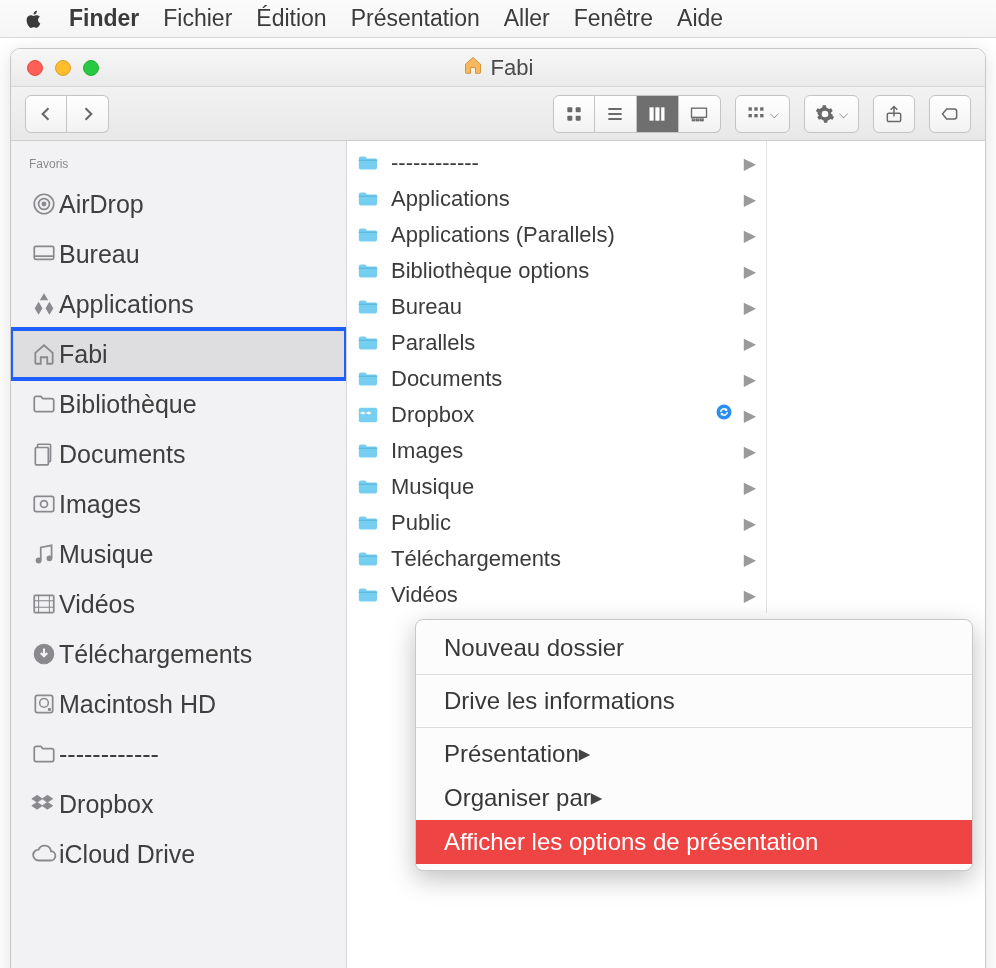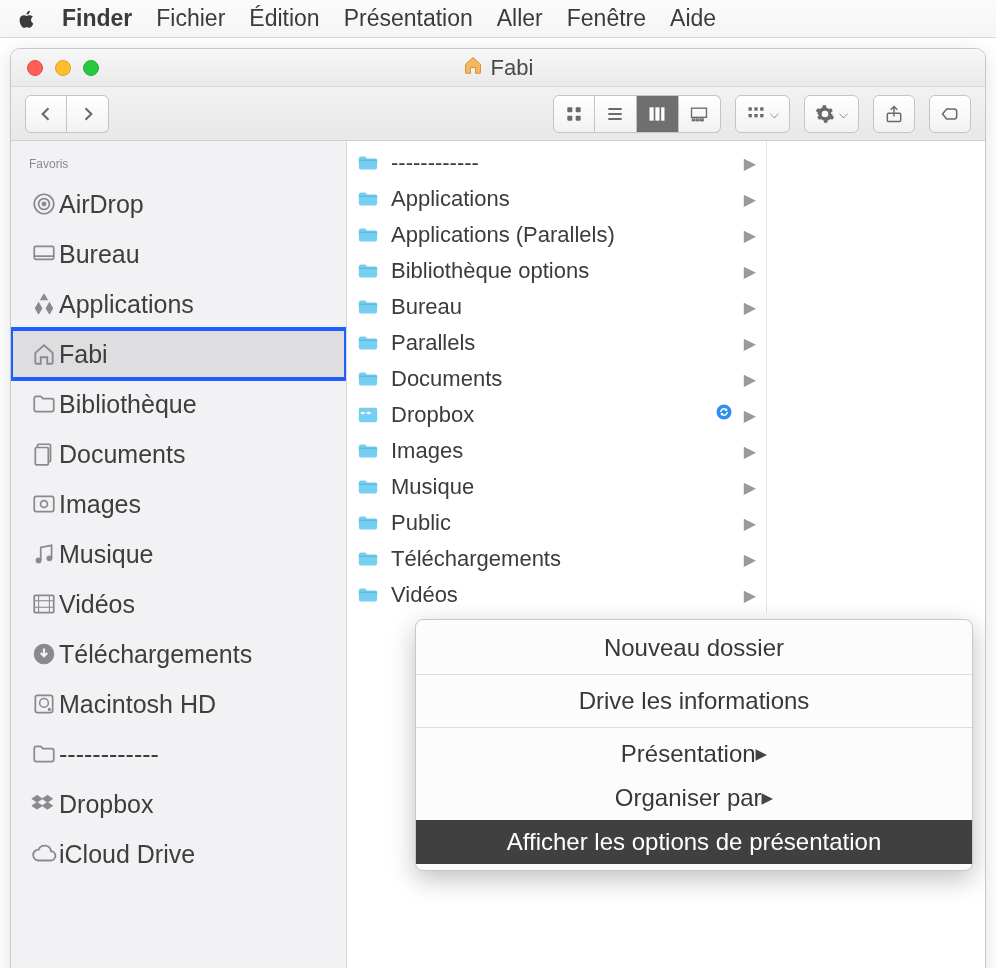--- a/index.html
+++ b/index.html
@@ -8,21 +8,21 @@
     width: 996px; height: 968px;
     background: #fff;
     color: #3b3b3b;
     font-size: 22px;
     overflow: hidden;
   }
   
   .menubar {
     display: flex; align-items: center;
     height: 38px;
-    padding: 0 14px 0 16px;
+    padding: 0 14px 0 23px;
     background: linear-gradient(#fbfbfb,#f5f5f5);
     border-bottom: 1px solid #d9d9d9;
     gap: 24px;
     font-size: 23px;
   }
   .apple-icon svg { width: 22px; height: 22px; display:block; fill:#3b3b3b;}
   .menubar .app-name { font-weight: 700; }
   .menubar div { cursor: default; }
 
   
@@ -126,25 +126,25 @@
     border-radius:8px;
     box-shadow:0 8px 26px rgba(0,0,0,.25);
     padding:6px 0;
     font-size:24px;
   }
   .context .mi {
     height:44px;
     display:flex; align-items:center;
     padding:0 28px;
     color:#383838;
-    justify-content:center;
+    justify-content:flex-start;
   }
   .context .mi.sub::after{ content:"▶"; font-size:15px; color:#444;}
   .context hr { border:none; border-top:1px solid #dcdcdc; margin:4px 0;}
-  .context .mi.hl { background:#404040; color:#fff;}
+  .context .mi.hl { background:#ef4444; color:#fff;}
   .context .mi.hl::after{ color:#fff;}
 </style>
 </head>
 <body>
 
 <div class="menubar">
   <div class="apple-icon">
     <svg viewBox="0 0 24 24">
         <path d="M16.4 13.2c0-2.4 2-3.5 2-3.6-1.1-1.6-2.8-1.8-3.4-1.8-1.4-.1-2.8.8-3.5.8s-1.8-.8-3-.8c-1.5 0-3 .9-3.8 2.3-1.6 2.8-.4 7 1.2 9.3.8 1.1 1.7 2.3 2.9 2.3s1.6-.8 3-.8 1.8.8 3 .7c1.2 0 2-1.1 2.8-2.2.9-1.3 1.2-2.5 1.2-2.6-.1 0-2.4-.9-2.4-3.6zM14.2 5.9c.6-.8 1.1-1.8 1-2.9-.9 0-2 .6-2.7 1.4-.6.7-1.1 1.8-1 2.8 1 .1 2-.5 2.7-1.3z"></path>
       </svg>

